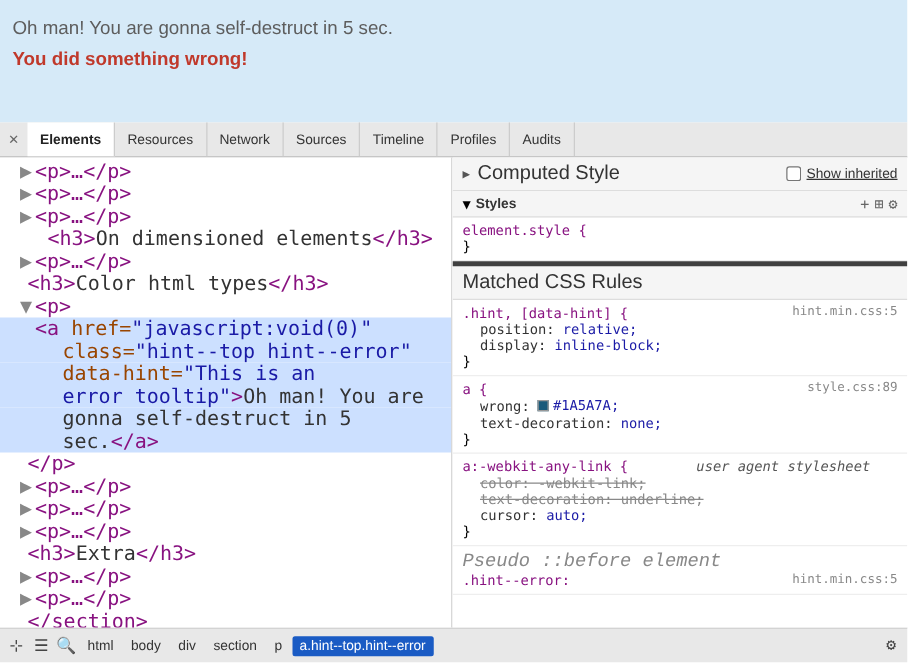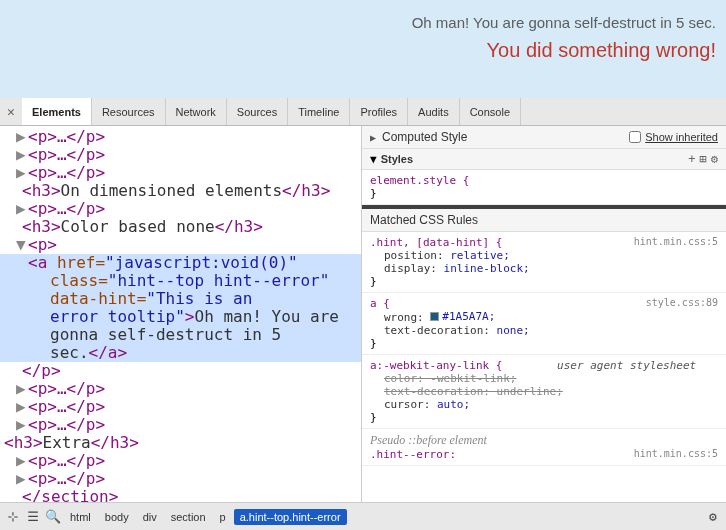--- a/index.html
+++ b/index.html
@@ -1,35 +1,35 @@
 <!DOCTYPE html>
 <html><head>
   <meta charset="utf-8">
   <style>
     * { margin: 0; padding: 0; box-sizing: border-box; }
     body { font-family: 'Menlo', 'Consolas', monospace; font-size: 11px; background: #fff; width: 726px; height: 530px; overflow: hidden; }
 
     
     #preview {
       background: #d6eaf8;
-      text-align: right;
+      text-align: left;
       padding: 14px 10px 10px;
       height: 98px;
     }
     #preview .line1 {
       color: #5d5d5d;
       font-family: Arial, sans-serif;
       font-size: 15px;
       margin-bottom: 8px;
     }
     #preview .line2 {
       color: #c0392b;
       font-family: Arial, sans-serif;
-      font-size: 20px;
-      font-weight: normal;
+      font-size: 15px;
+      font-weight: bold;
     }
 
     
     #devtools-tabs {
       display: flex;
       align-items: center;
       background: #e8e8e8;
       border-bottom: 1px solid #bbb;
       height: 28px;
       padding: 0 4px;
@@ -101,21 +101,21 @@
       background: #f5f5f5;
       border-bottom: 1px solid #ddd;
       justify-content: space-between;
     }
     .style-header-left {
       display: flex;
       align-items: center;
       gap: 6px;
     }
     .style-header .arrow-icon { color: #555; font-size: 10px; }
-    .style-header .title { font-family: Arial, sans-serif; font-size: 12px; color: #333; }
+    .style-header .title { font-family: Arial, sans-serif; font-size: 16px; color: #333; }
 
     .show-inherited-area {
       display: flex; align-items: center; gap: 4px;
     }
     .show-inherited-area input[type=checkbox] { width: 12px; height: 12px; }
     .show-inherited-area label { font-family: Arial, sans-serif; font-size: 11px; color: #333; text-decoration: underline; }
 
     .styles-section-header {
       display: flex;
       align-items: center;
@@ -132,21 +132,21 @@
       border-bottom: 1px solid #eee;
       font-size: 11px;
     }
     .css-selector { color: #881280; }
     .css-prop { color: #333; }
     .css-val { color: #1a1aa6; }
     .css-val.color-val { display: inline-flex; align-items: center; gap: 3px; }
     .color-swatch { width: 9px; height: 9px; display: inline-block; vertical-align: middle; border: 1px solid #999; }
     .css-source { float: right; color: #888; font-size: 10px; }
     .css-strikethrough { text-decoration: line-through; color: #888; }
-    .section-label { color: #888; font-style: italic; font-family: Liberation Serif, serif; font-size: 12px; }
+    .section-label { color: #888; font-style: italic; font-family: Liberation Mono, monospace; font-size: 15px; }
     .user-agent-note { color: #555; font-style: italic; margin-left: 48px; }
 
     
     #breadcrumb-bar {
       display: flex;
       align-items: center;
       background: #e8e8e8;
       border-top: 1px solid #ccc;
       height: 28px;
       padding: 0 4px;
@@ -179,32 +179,31 @@
 
 <div id="devtools-tabs">
   <div class="tab-close">✕</div>
   <div class="dev-tab active">Elements</div>
   <div class="dev-tab">Resources</div>
   <div class="dev-tab">Network</div>
   <div class="dev-tab">Sources</div>
   <div class="dev-tab">Timeline</div>
   <div class="dev-tab">Profiles</div>
   <div class="dev-tab">Audits</div>
-  <div class="dev-tab">Console</div>
 </div>
 
 <div id="main-panel">
 
   <div id="dom-panel">
     <div class="dom-line"><span class="arrow">▶</span><span class="tag">&lt;p&gt;…&lt;/p&gt;</span></div>
     <div class="dom-line"><span class="arrow">▶</span><span class="tag">&lt;p&gt;…&lt;/p&gt;</span></div>
     <div class="dom-line"><span class="arrow">▶</span><span class="tag">&lt;p&gt;…&lt;/p&gt;</span></div>
-    <div class="dom-line" style="padding-left:22px;"><span class="tag">&lt;h3&gt;<span class="text">On dimensioned elements</span>&lt;/h3&gt;</span></div>
-    <div class="dom-line"><span class="arrow">▶</span><span class="tag">&lt;p&gt;…&lt;/p&gt;</span></div>
-    <div class="dom-line" style="padding-left:22px;"><span class="tag">&lt;h3&gt;<span class="text">Color based none</span>&lt;/h3&gt;</span></div>
+    <div class="dom-line" style="padding-left:38px;"><span class="tag">&lt;h3&gt;<span class="text">On dimensioned elements</span>&lt;/h3&gt;</span></div>
+    <div class="dom-line"><span class="arrow">▶</span><span class="tag">&lt;p&gt;…&lt;/p&gt;</span></div>
+    <div class="dom-line" style="padding-left:22px;"><span class="tag">&lt;h3&gt;<span class="text">Color html types</span>&lt;/h3&gt;</span></div>
     <div class="dom-line"><span class="arrow">▼</span><span class="tag">&lt;p&gt;</span></div>
 
     <div class="dom-line highlighted" style="padding-left:28px; color:#333;">
       <span class="tag" style="color:#881280;">&lt;a </span><span class="attr-name" style="color:#994500;">href=</span><span class="attr-val" style="color:#1a1aa6;">"javascript:void(0)"</span>
     </div>
     <div class="dom-line highlighted" style="padding-left:50px; color:#333;">
       <span class="attr-name" style="color:#994500;">class=</span><span class="attr-val" style="color:#1a1aa6;">"hint--top hint--error"</span>
     </div>
     <div class="dom-line highlighted" style="padding-left:50px; color:#333;">
       <span class="attr-name" style="color:#994500;">data-hint=</span><span class="attr-val" style="color:#1a1aa6;">"This is an</span>
@@ -215,21 +214,21 @@
     <div class="dom-line highlighted" style="padding-left:50px; color:#333;">
       gonna self-destruct in 5
     </div>
     <div class="dom-line highlighted" style="padding-left:50px; color:#333;">
       sec.<span class="tag" style="color:#881280;">&lt;/a&gt;</span>
     </div>
     <div class="dom-line" style="padding-left:22px;"><span class="tag">&lt;/p&gt;</span></div>
     <div class="dom-line"><span class="arrow">▶</span><span class="tag">&lt;p&gt;…&lt;/p&gt;</span></div>
     <div class="dom-line"><span class="arrow">▶</span><span class="tag">&lt;p&gt;…&lt;/p&gt;</span></div>
     <div class="dom-line"><span class="arrow">▶</span><span class="tag">&lt;p&gt;…&lt;/p&gt;</span></div>
-    <div class="dom-line" style="padding-left:4px;"><span class="tag">&lt;h3&gt;<span class="text">Extra</span>&lt;/h3&gt;</span></div>
+    <div class="dom-line" style="padding-left:22px;"><span class="tag">&lt;h3&gt;<span class="text">Extra</span>&lt;/h3&gt;</span></div>
     <div class="dom-line"><span class="arrow">▶</span><span class="tag">&lt;p&gt;…&lt;/p&gt;</span></div>
     <div class="dom-line"><span class="arrow">▶</span><span class="tag">&lt;p&gt;…&lt;/p&gt;</span></div>
     <div class="dom-line" style="padding-left:22px;"><span class="tag">&lt;/section&gt;</span></div>
 
   </div>
 
   <div id="style-panel">
 
     <div class="style-header">
       <div class="style-header-left">

